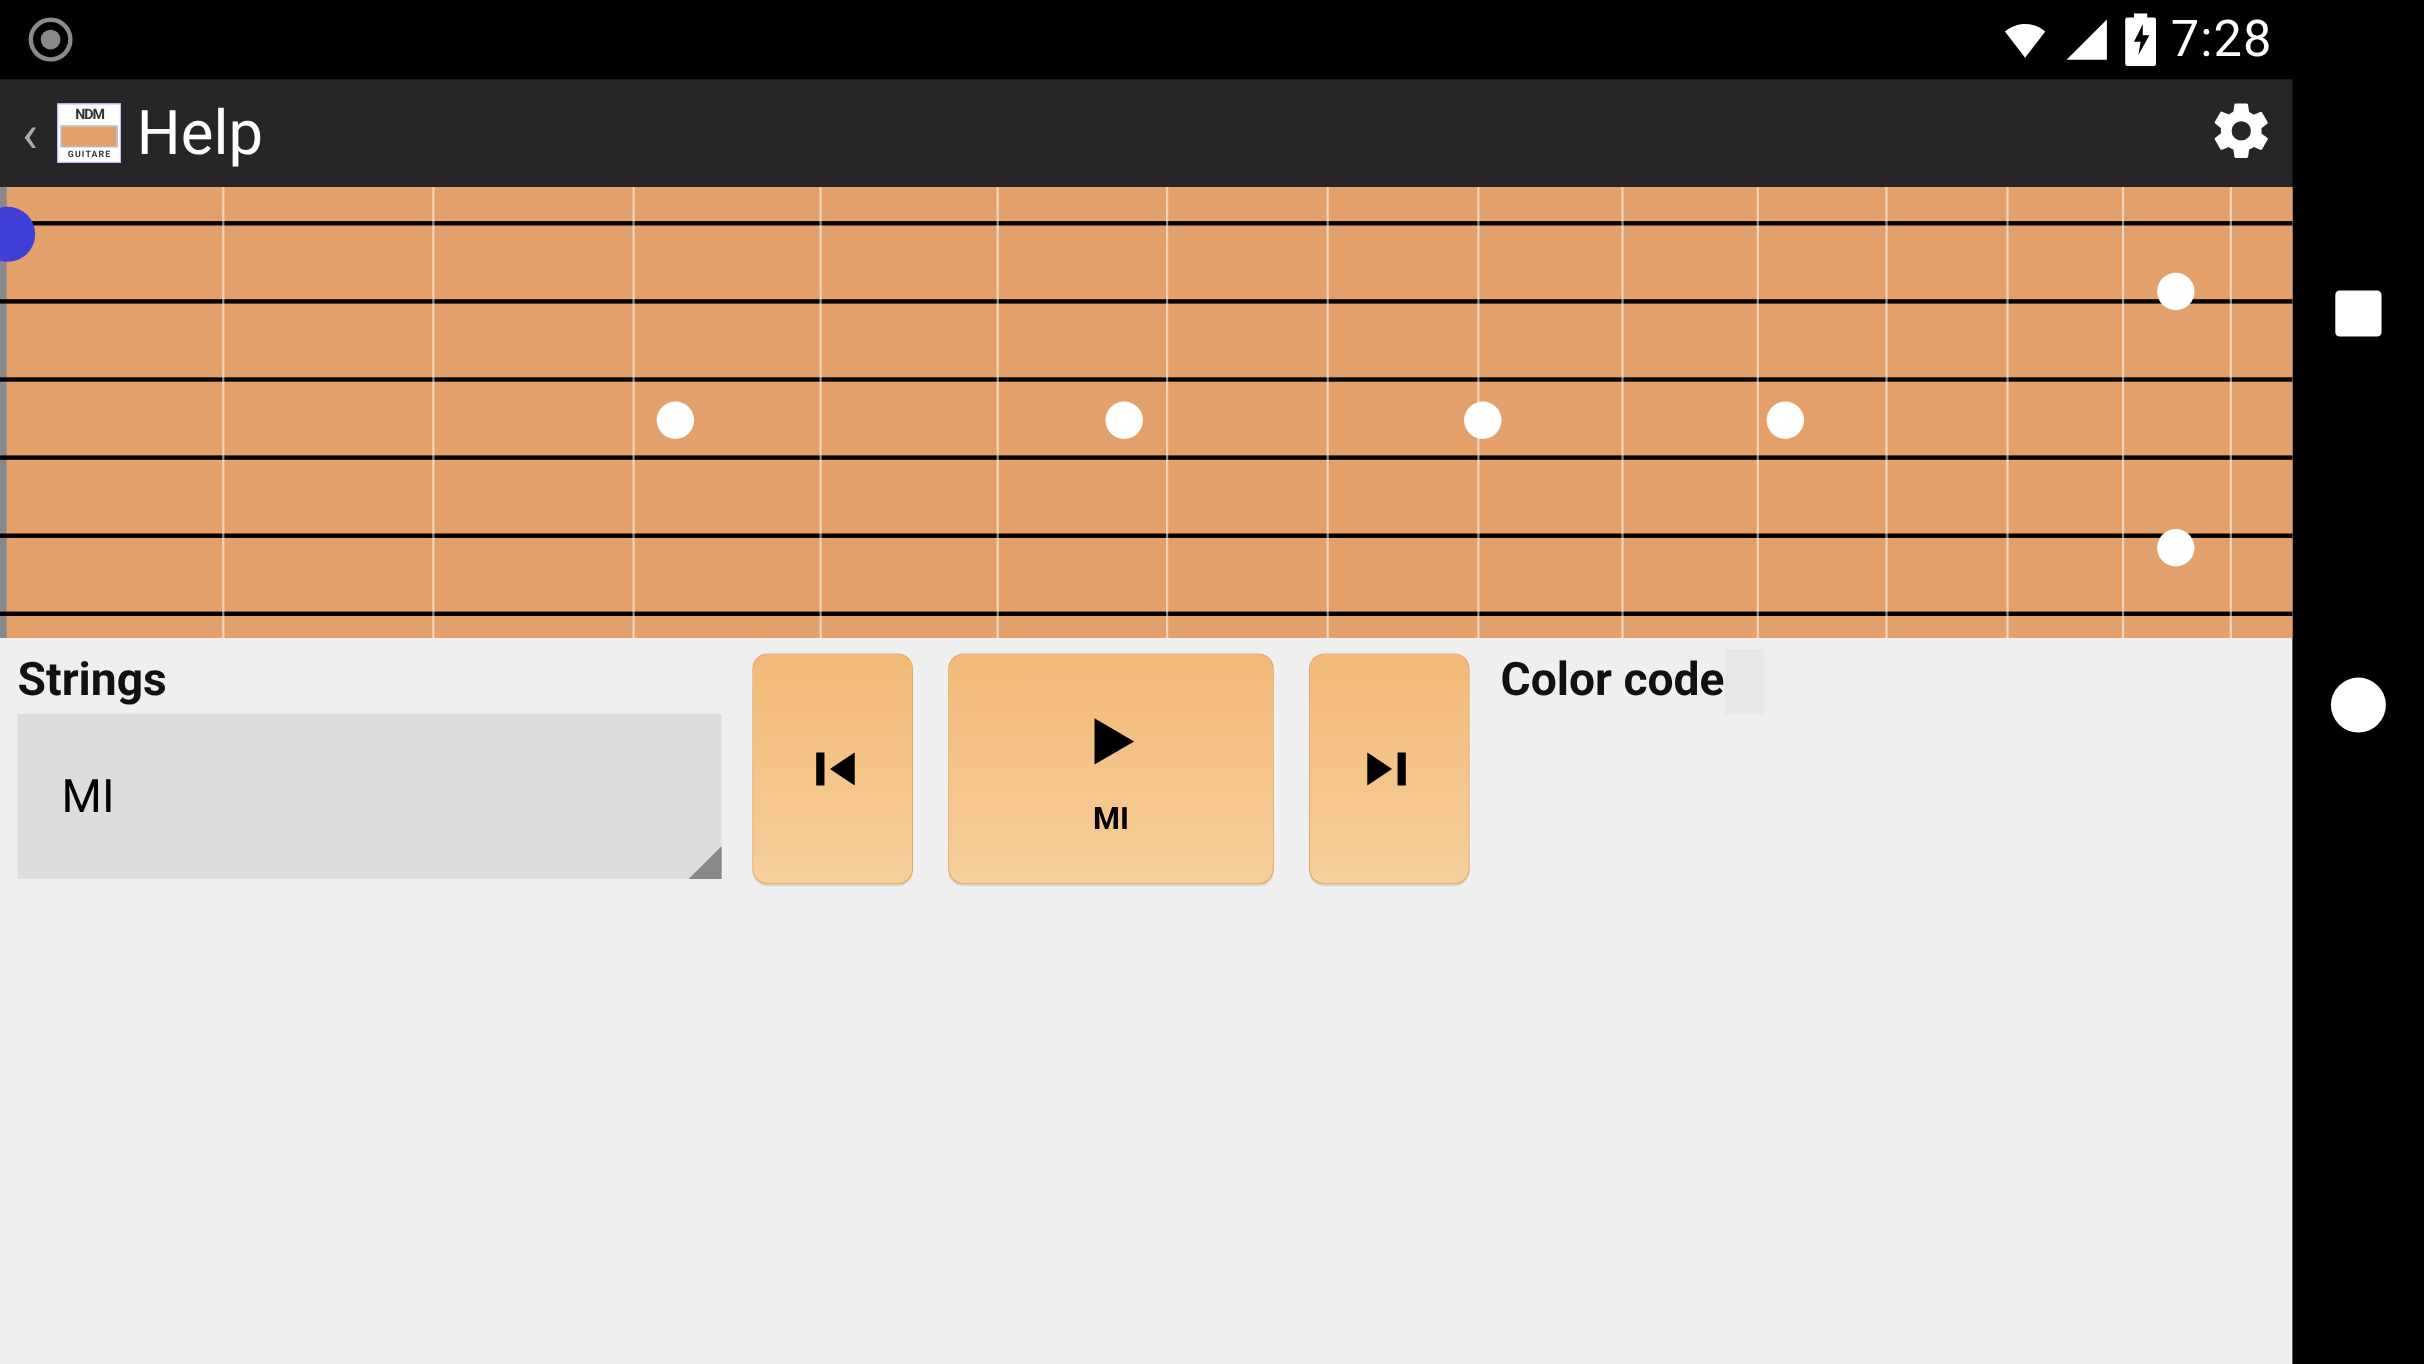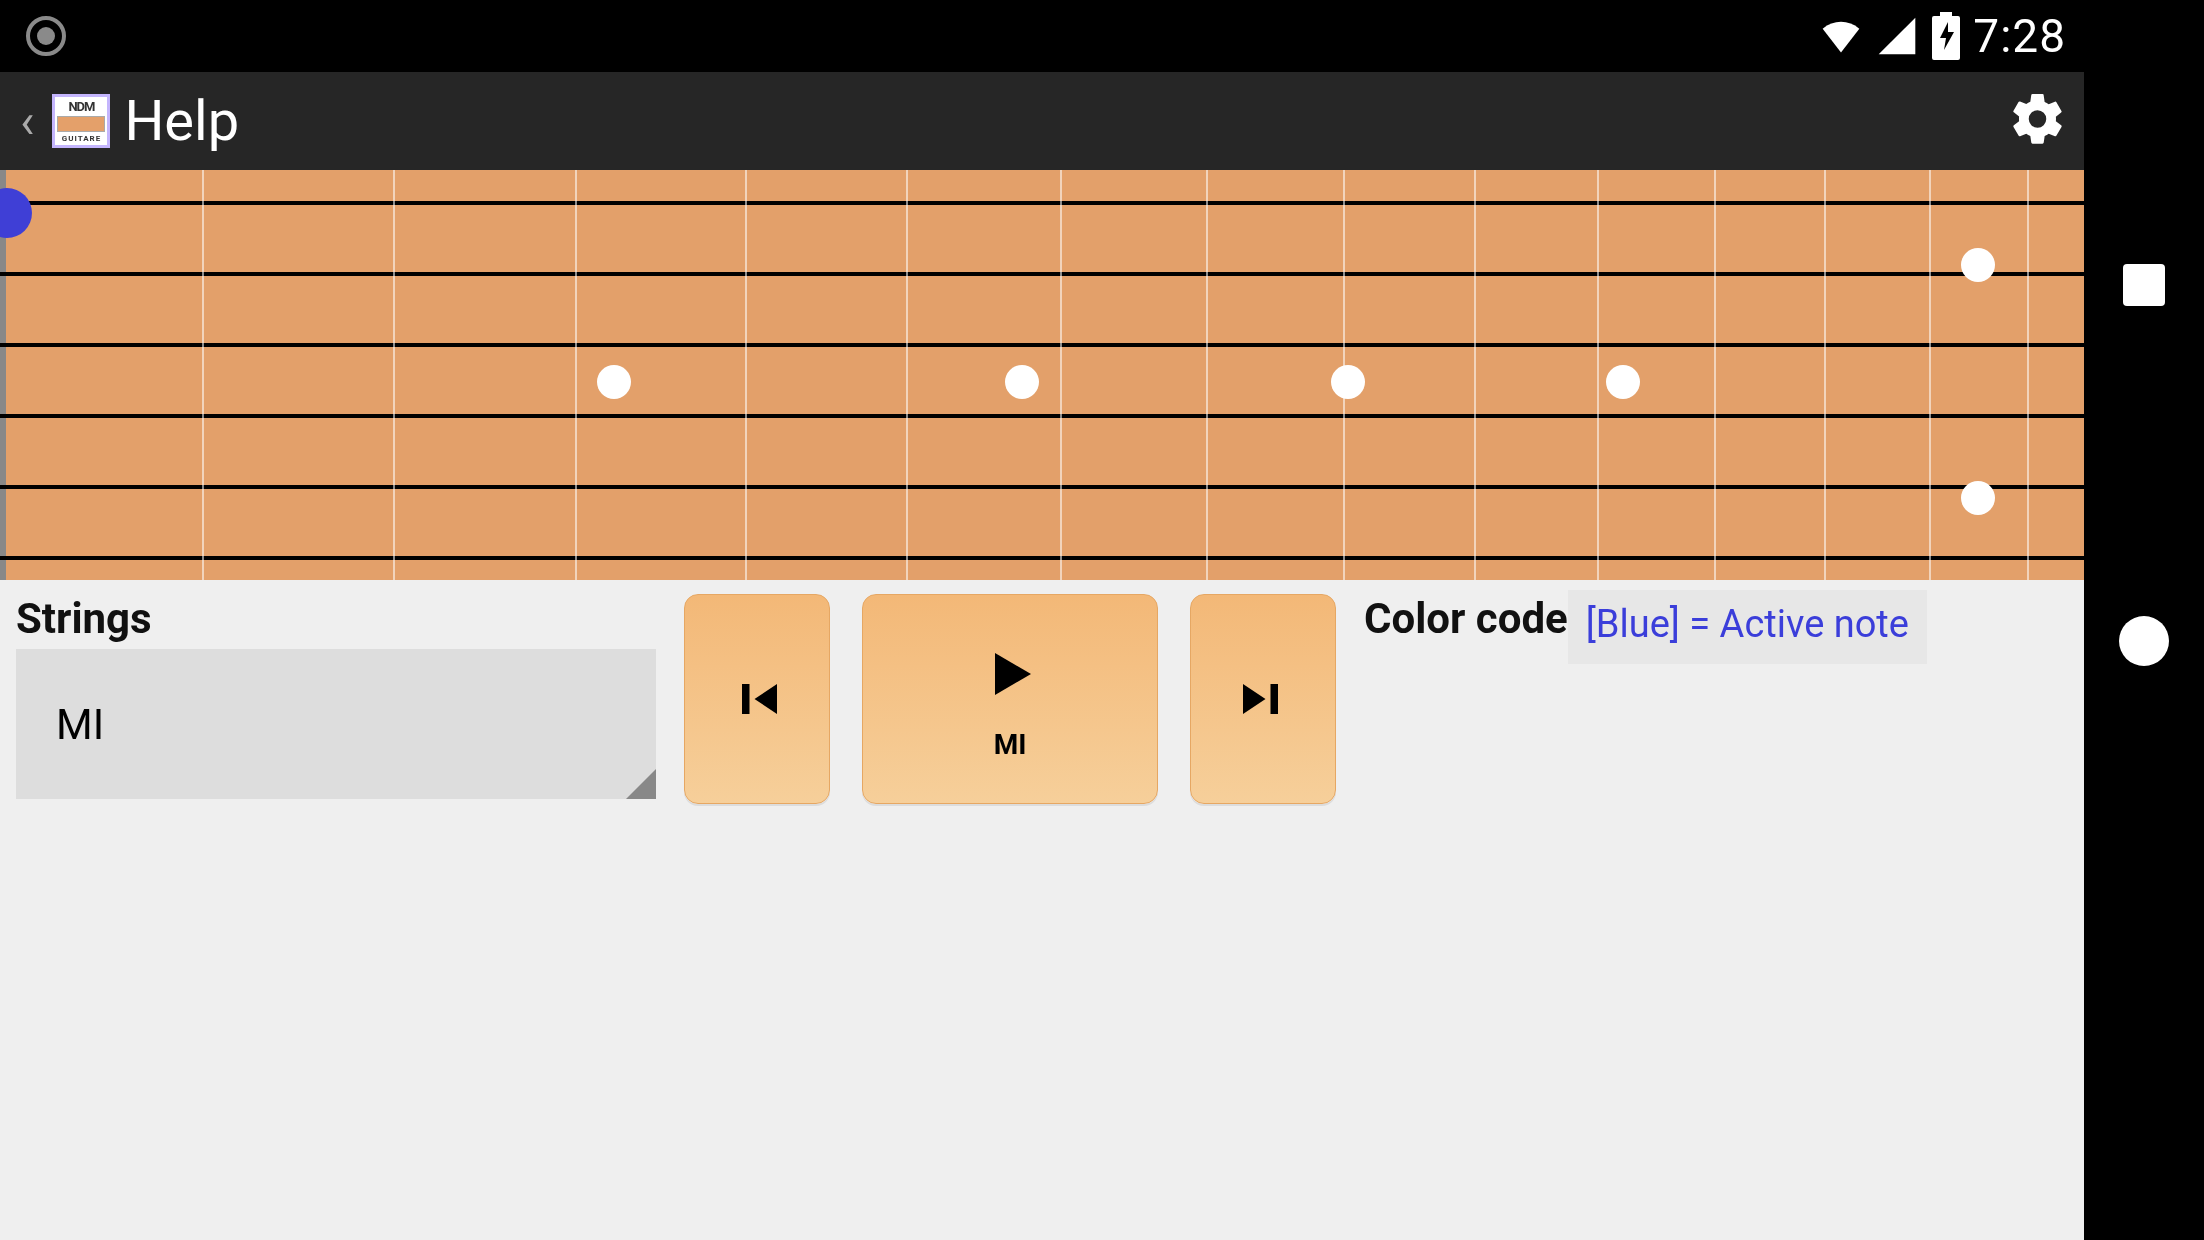--- a/index.html
+++ b/index.html
@@ -71,21 +71,21 @@
     background: #262626;
     display: flex;
     align-items: center;
     padding: 0 16px;
     color: #fff;
     justify-content: space-between;
   }
   .app-bar-left { display: flex; align-items: center; gap: 14px; }
   .back-chevron { font-size: 48px; color: #aaa; padding: 0 4px; }
   .app-icon {
-    width: 58px; height: 54px; background: #fff; border: 3px solid #c4b5fd;
+    width: 58px; height: 54px; background: #fff; border: 1px solid #c4b5fd;
     display: flex; flex-direction: column; align-items: center; justify-content: space-between;
     padding: 2px 2px;
   }
   .app-icon .top { font-size: 13px; font-weight: 700; letter-spacing: -1px; color:#333; }
   .app-icon .mid { flex:1; width:100%; background: linear-gradient(#e4a06a,#e4a06a); margin:2px 0; border:1px solid #aaa; position:relative; }
   .app-icon .bot { font-size: 8px; letter-spacing: 1px; color:#333; font-weight:700; }
   .app-title { font-size: 56px; font-weight: 400; }
   .settings-btn svg { width: 60px; height: 60px; fill: #fff; }
 
   
@@ -338,23 +338,20 @@
           <div class="pc-btn pc-small">
             <svg width="60" height="60" viewBox="0 0 24 24">
                 <path d="M15 6h3v12h-3zM4 6v12l9-6z"></path>
               </svg>
           </div>
         </div>
 
         <div class="colorcode-panel">
           <div class="section-title">Color code</div>
           <div class="colorcode-box">
-            <div class="cc-line cc-blue">
-                <span class="rest">[Blue] = Active note</span>
-              </div>
           </div>
         </div>
 
       </div>
 
     </div>
 
   </div>
 </div>
 

